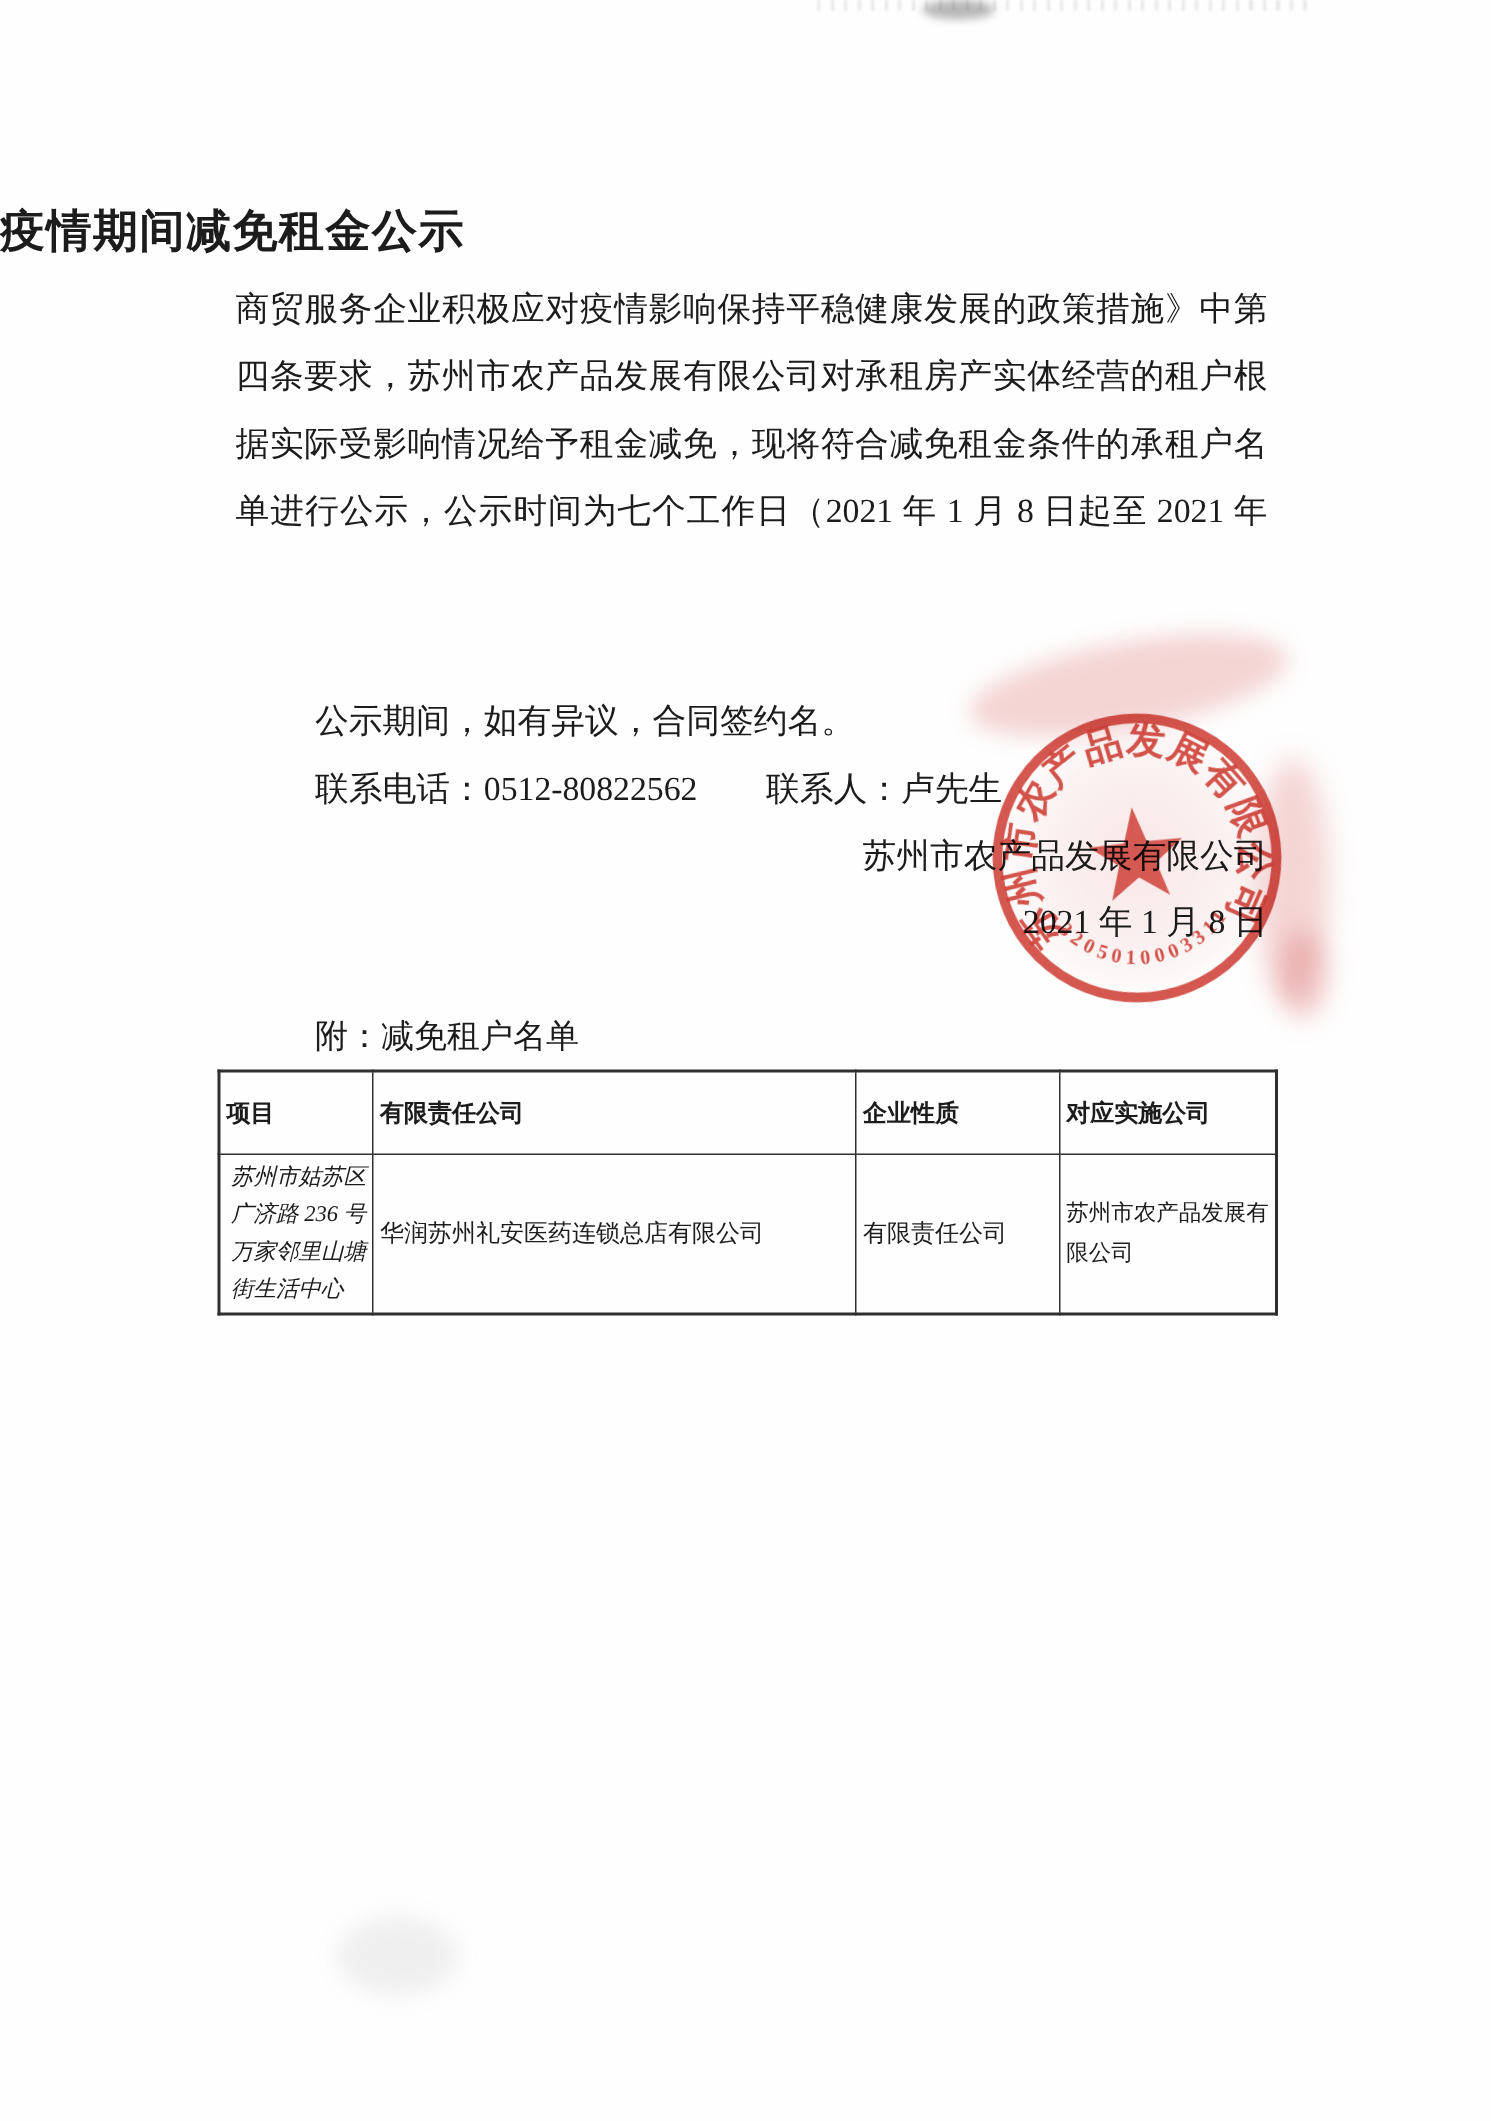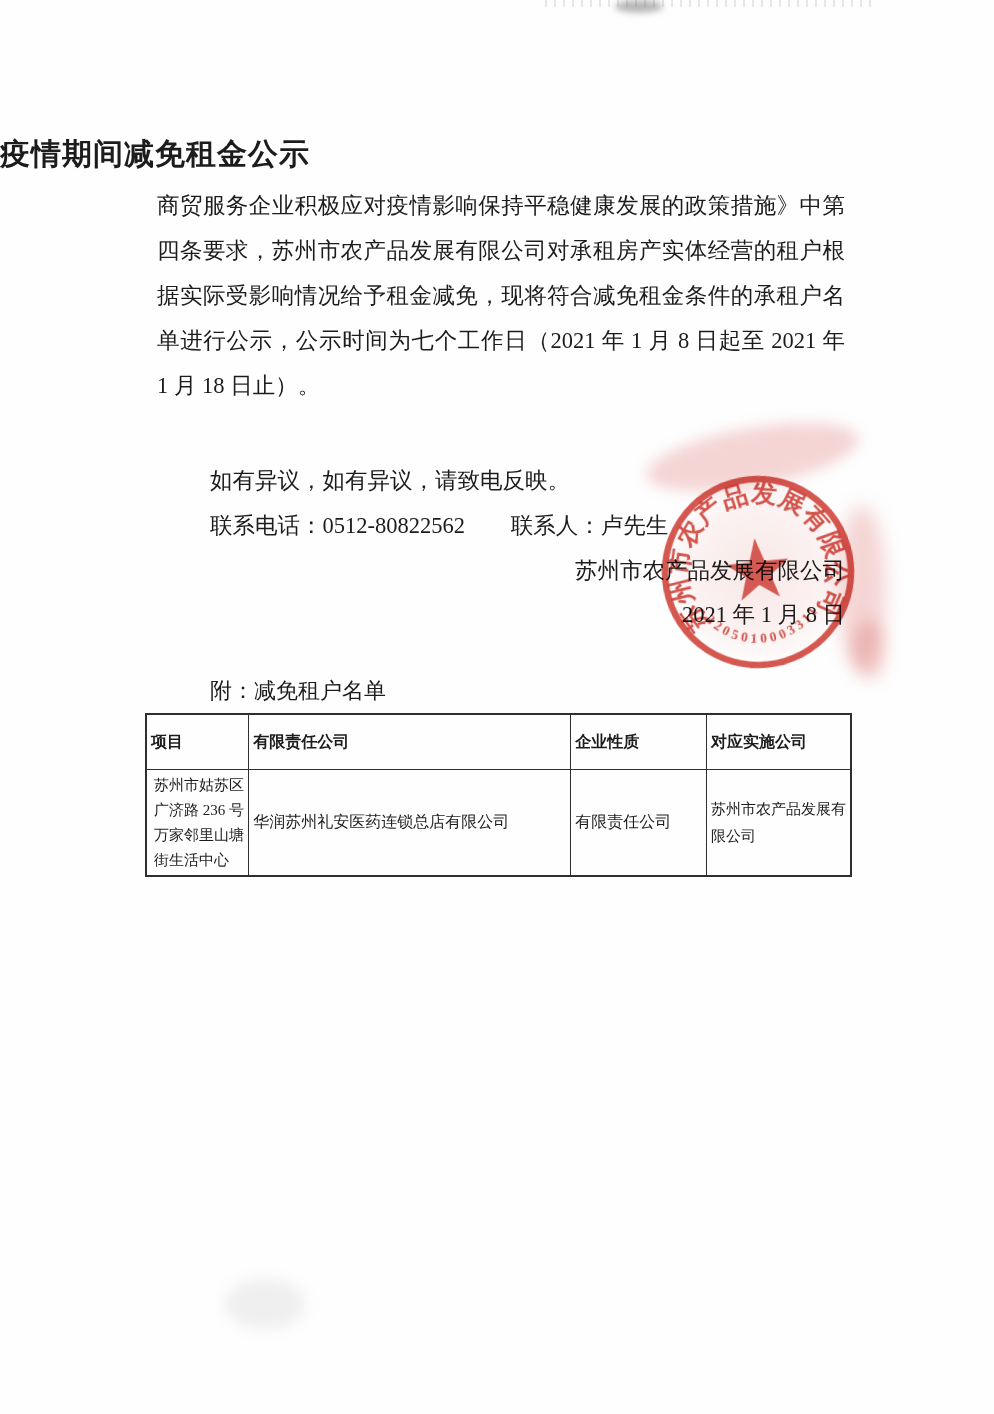--- a/index.html
+++ b/index.html
@@ -51,21 +51,21 @@
     font-size:16px;
   }
   .rent-table th, .rent-table td {
     border:1.6px solid #2f2f2f;
     vertical-align:middle; text-align:left;
     padding:2px 4px;
   }
   .rent-table th { font-weight:700; height:50px; }
   .rent-table td { height:101px; }
   .rent-table td.project {
-    text-align:left; font-size:15px; line-height:25px; padding-left:7px;
+    text-align:left; font-size:15px; line-height:25px; padding-left:7px;font-style:italic;
   }
   .rent-table td.impl { font-size:15px; line-height:27px; padding:0 4px; }
 
   
   .stamp-wrap {
     position:absolute; left:658px; top:472px; width:200px; height:200px;
     mix-blend-mode: multiply; pointer-events:none;
     transform: rotate(-6deg); filter: blur(.3px);
   }
   .stamp-smudge {
@@ -85,24 +85,23 @@
   <div class="scan-blob-top"></div>
   <div class="scan-smudge-bottom"></div>
 
   <div class="doc-title">疫情期间减免租金公示</div>
 
   <div class="body-text para1">
     <div class="jline">商贸服务企业积极应对疫情影响保持平稳健康发展的政策措施》中第</div>
     <div class="jline">四条要求，苏州市农产品发展有限公司对承租房产实体经营的租户根</div>
     <div class="jline">据实际受影响情况给予租金减免，现将符合减免租金条件的承租户名</div>
     <div class="jline">单进行公示，公示时间为七个工作日（2021 年 1 月 8 日起至 2021 年</div>
-    <div class="jline last">1 月 18 日止）。</div>
   </div>
 
-  <div class="body-text para2">如有异议，如有异议，请致电反映。</div>
+  <div class="body-text para2">公示期间，如有异议，合同签约名。</div>
 
   <div class="body-text contact">
     <span class="phone">联系电话：0512-80822562</span>
     <span class="person">联系人：卢先生</span>
   </div>
 
   <div class="body-text sign-company">苏州市农产品发展有限公司</div>
   <div class="body-text sign-date">2021 年 1 月 8 日</div>
 
   <div class="body-text attach">附：减免租户名单</div>

